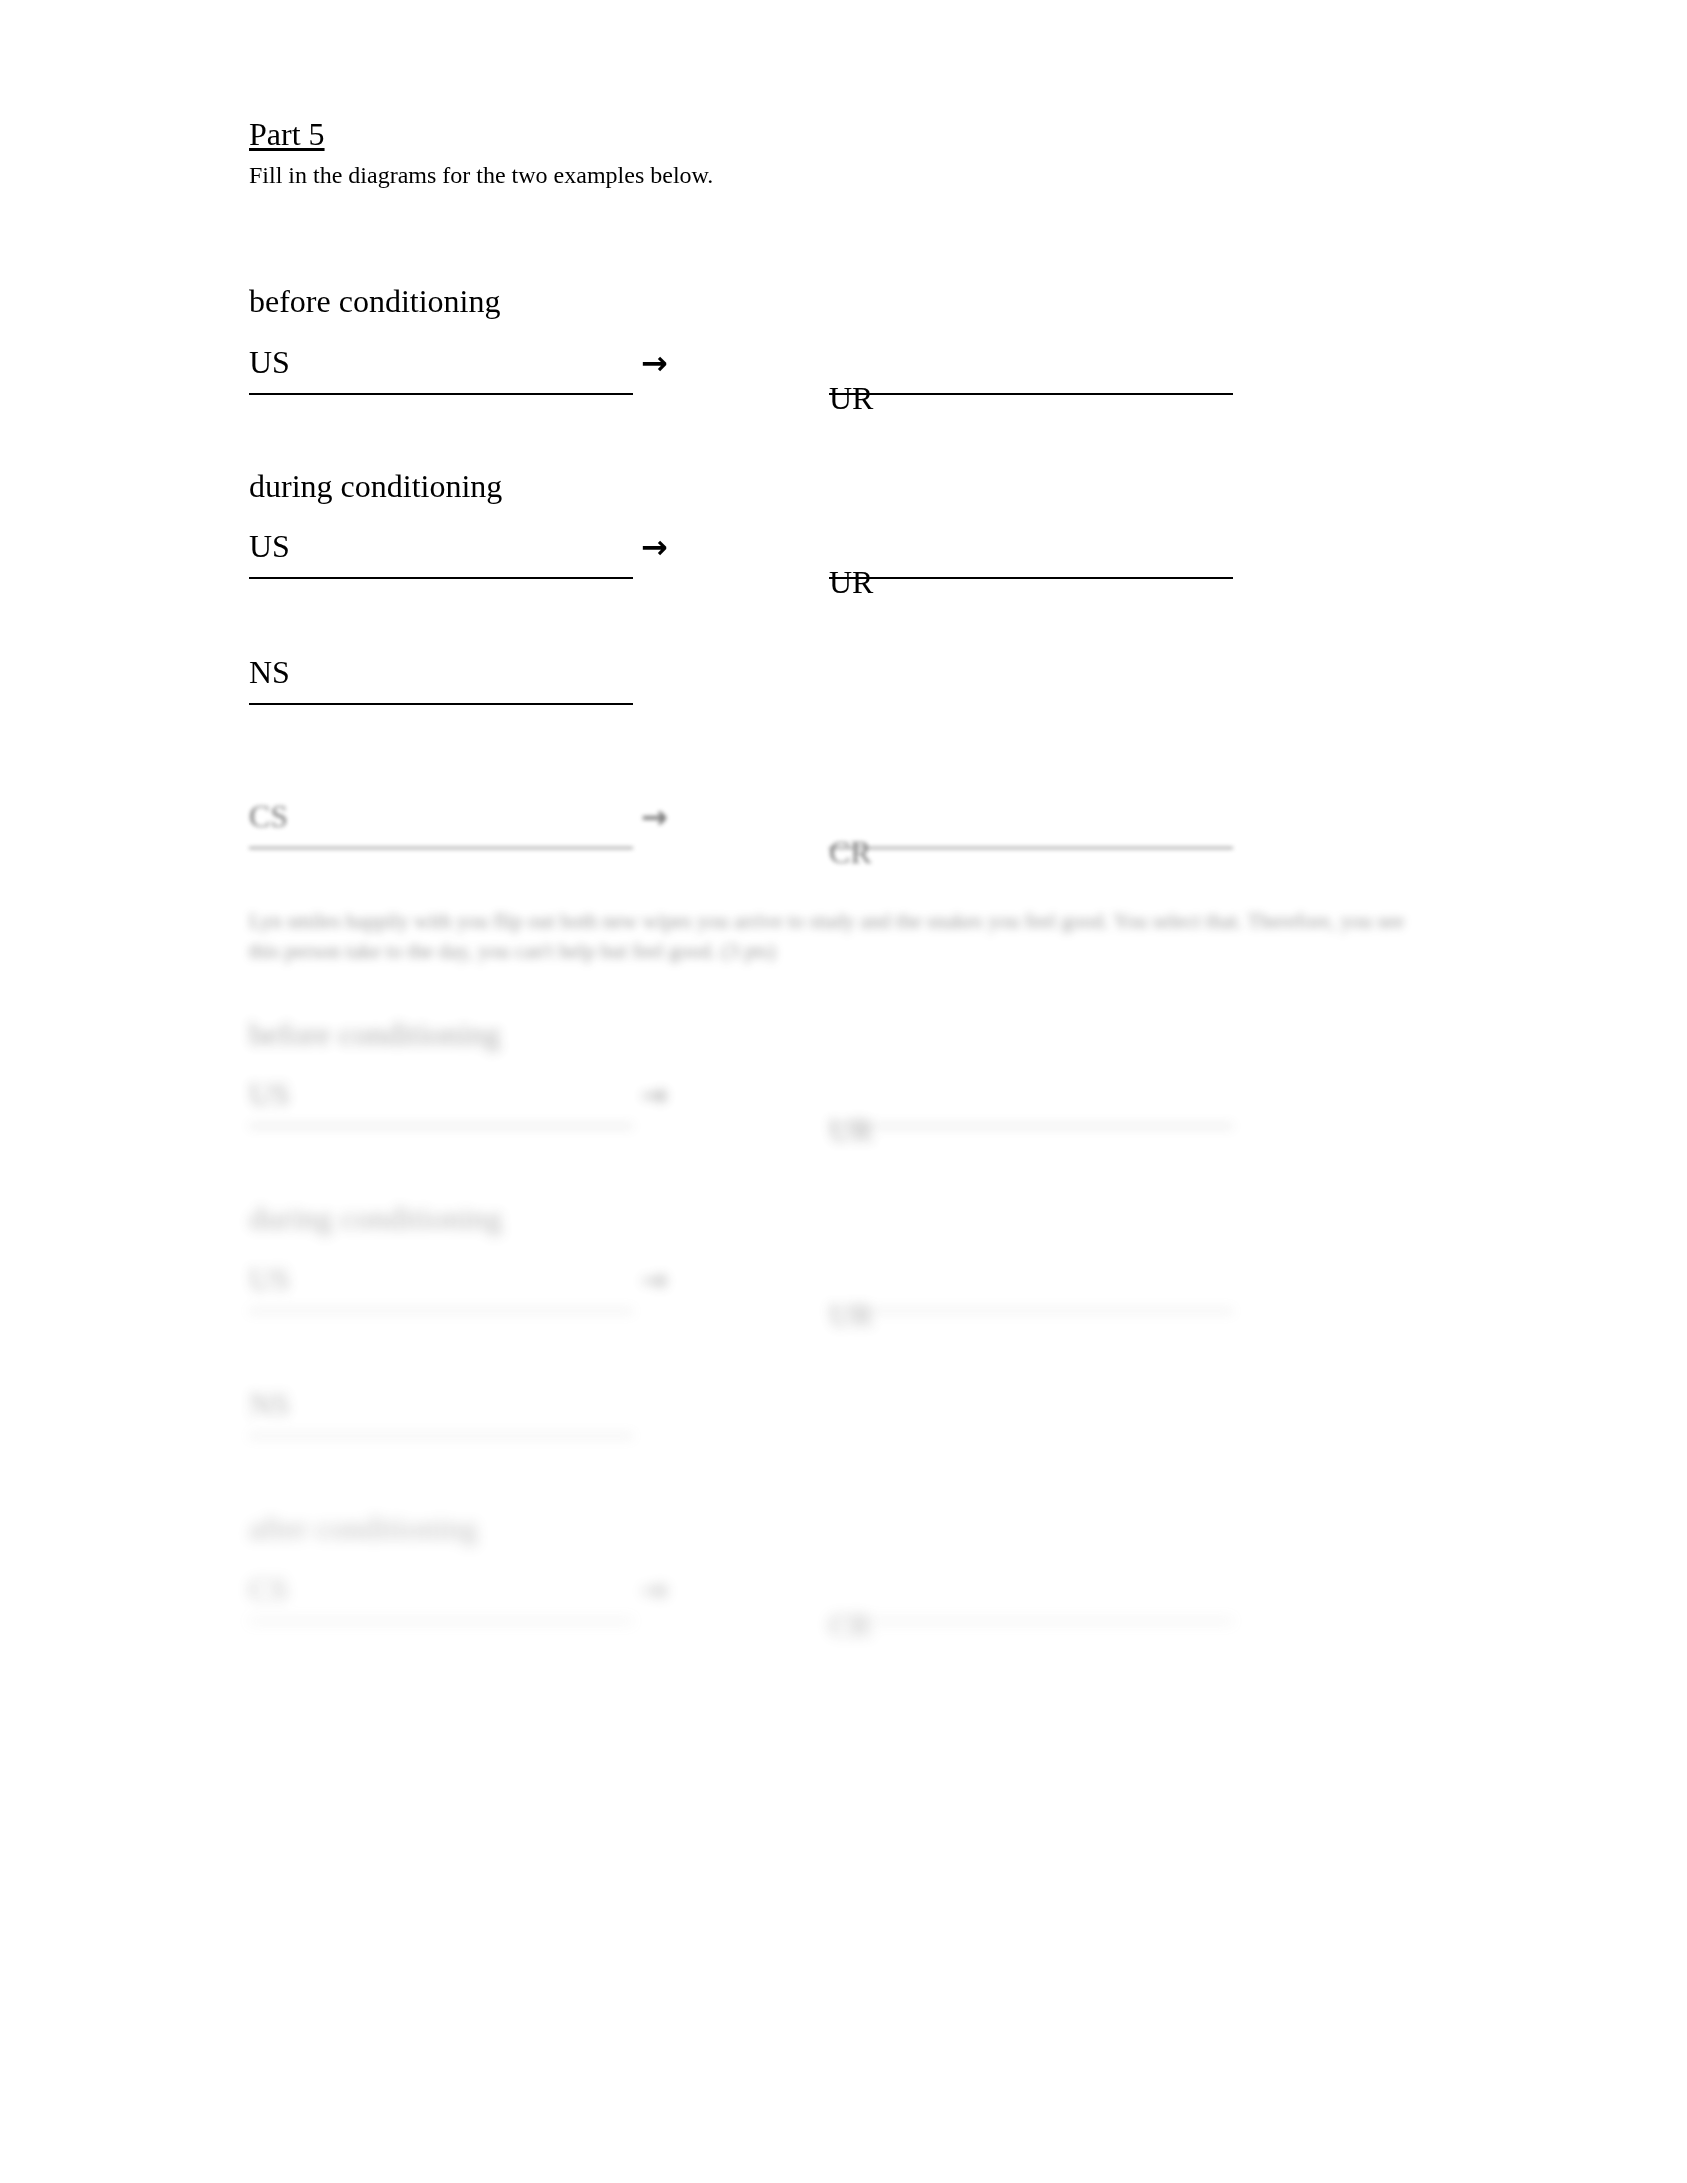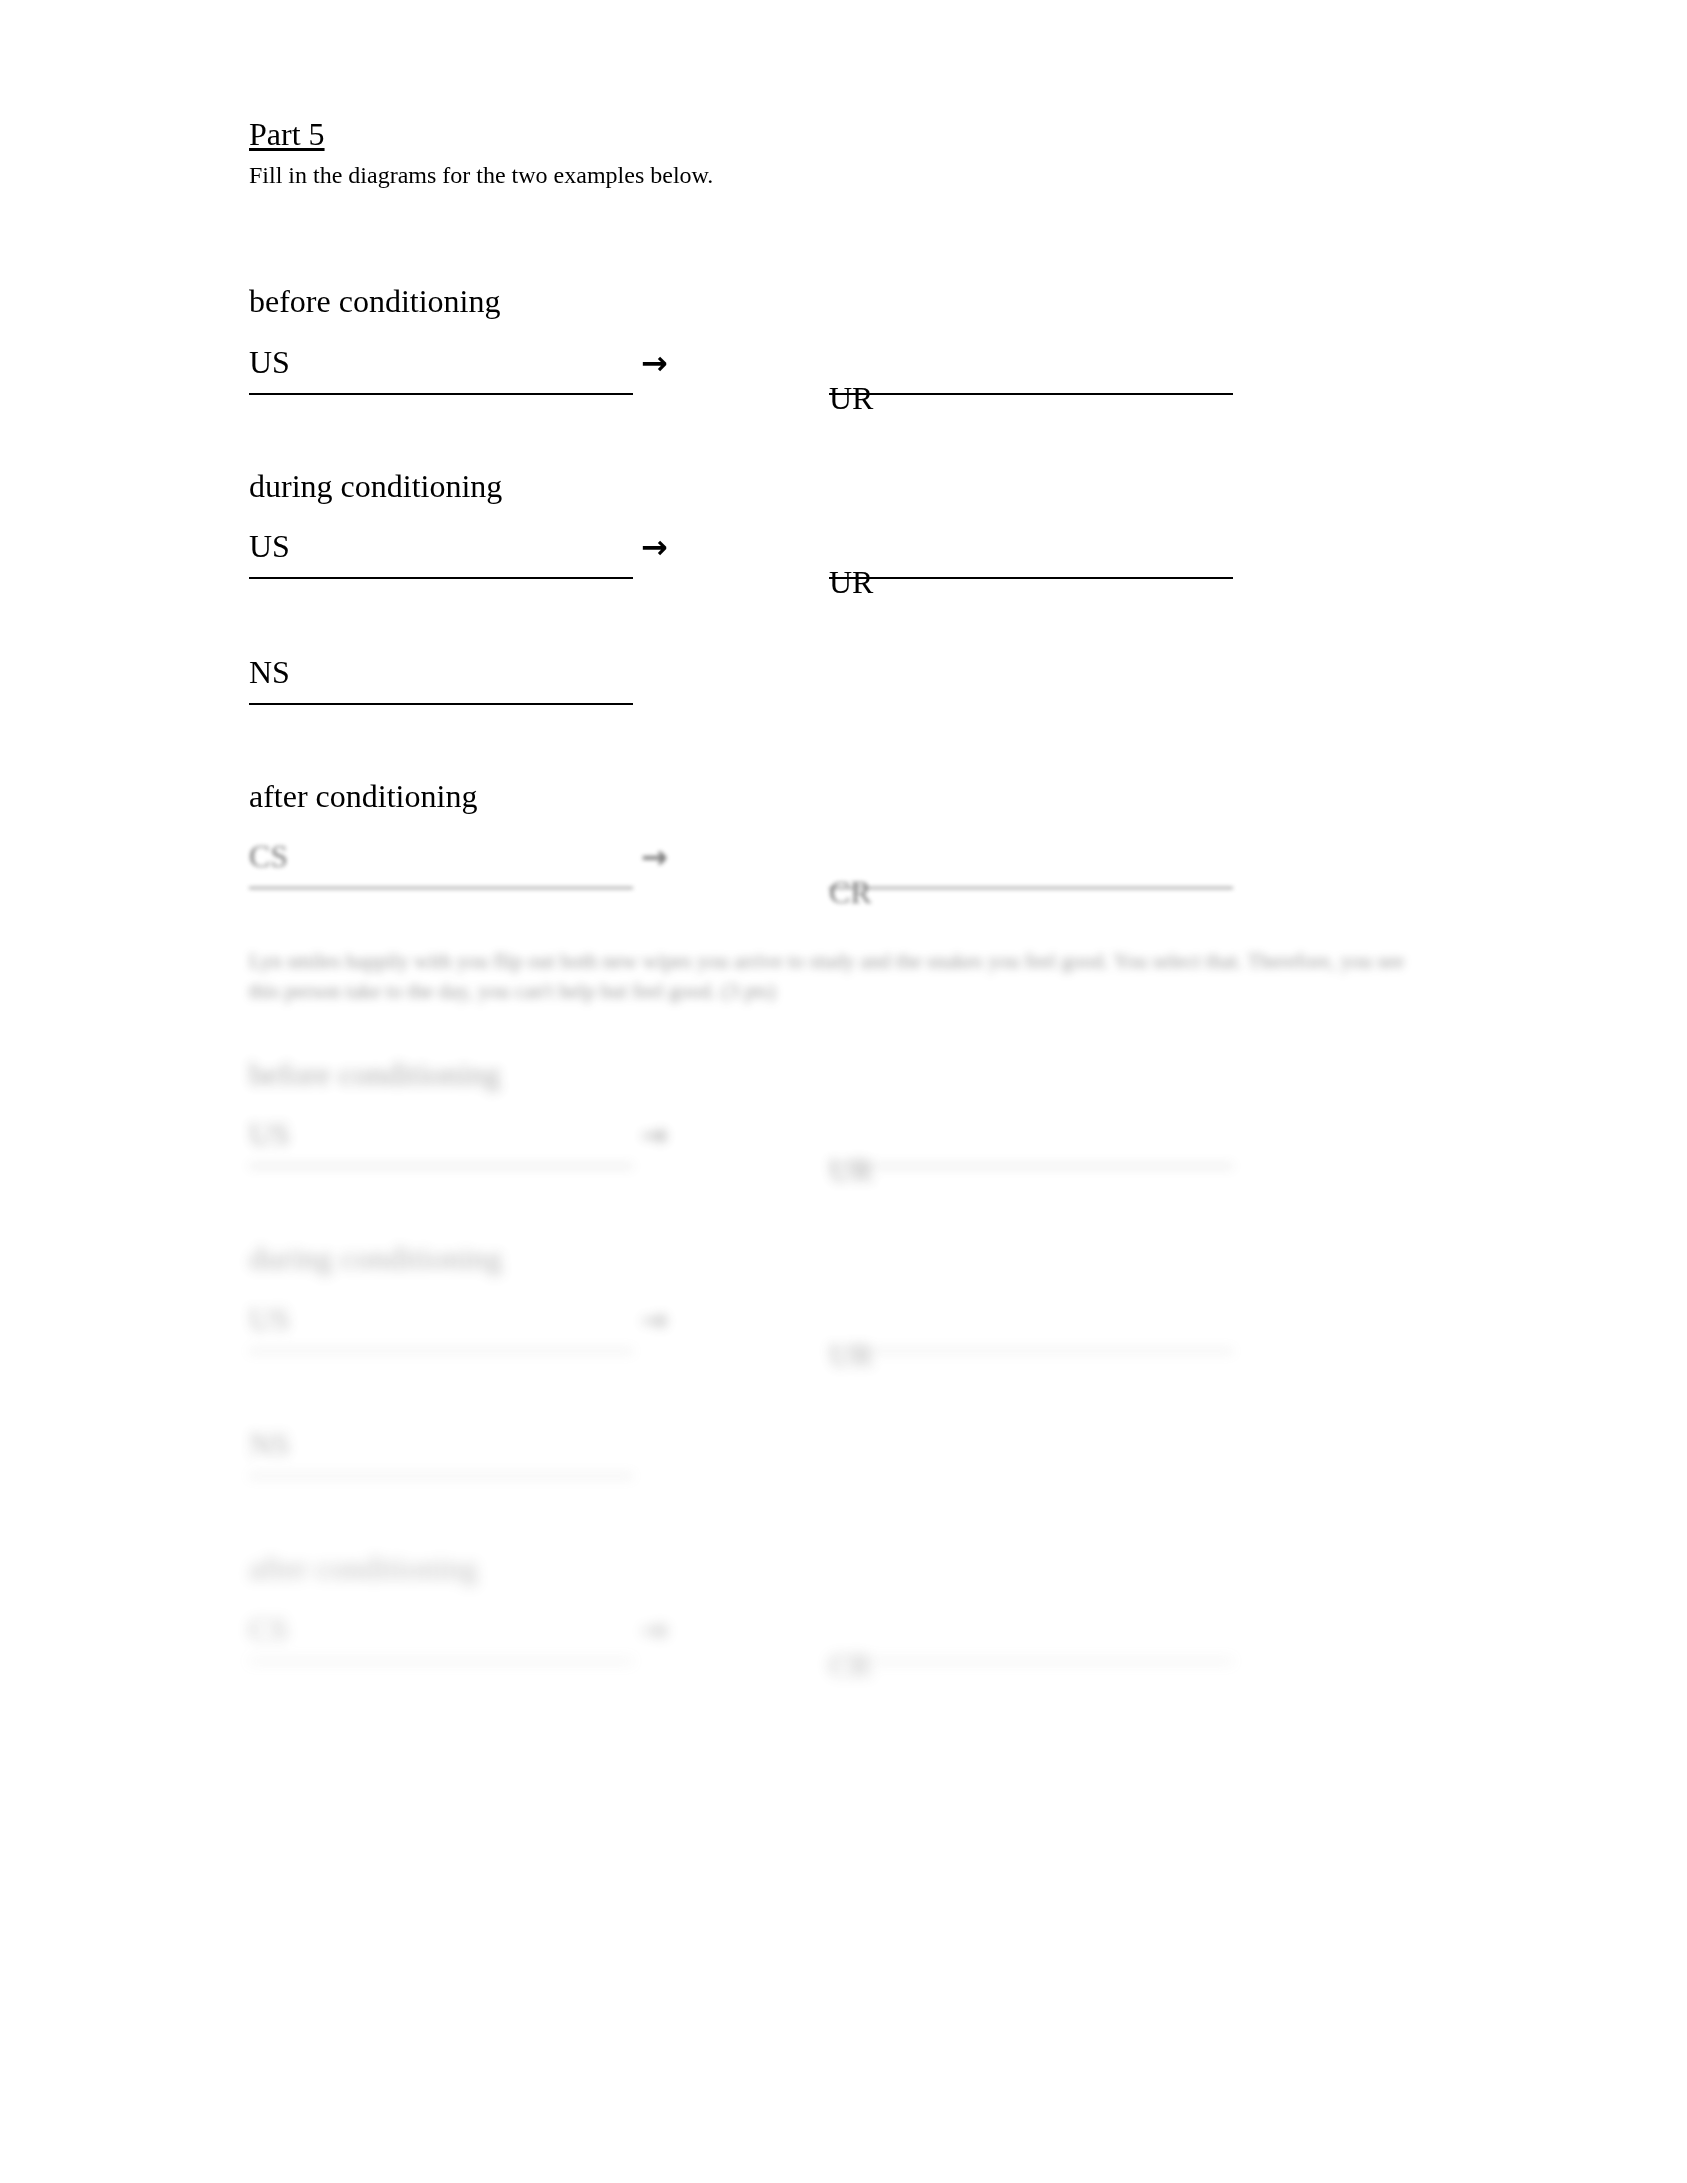--- a/index.html
+++ b/index.html
@@ -171,21 +171,20 @@
 
     <div class="gap-sm"></div>
 
     <div class="single-row">
       <div class="col-left term">NS</div>
       <div class="blank-rule left"></div>
     </div>
 
     <div class="gap-md"></div>
 
-    <div class="section-head">after conditioning</div>
 
     <div class="gap-sm"></div>
 
     <div class="diagram-row blur-1">
       <div class="col-left term">CS</div>
       <div class="col-arrow arrow-glyph">→</div>
       <div class="col-right term">CR</div>
       <div class="blank-rule left"></div>
       <div class="blank-rule right"></div>
     </div>

